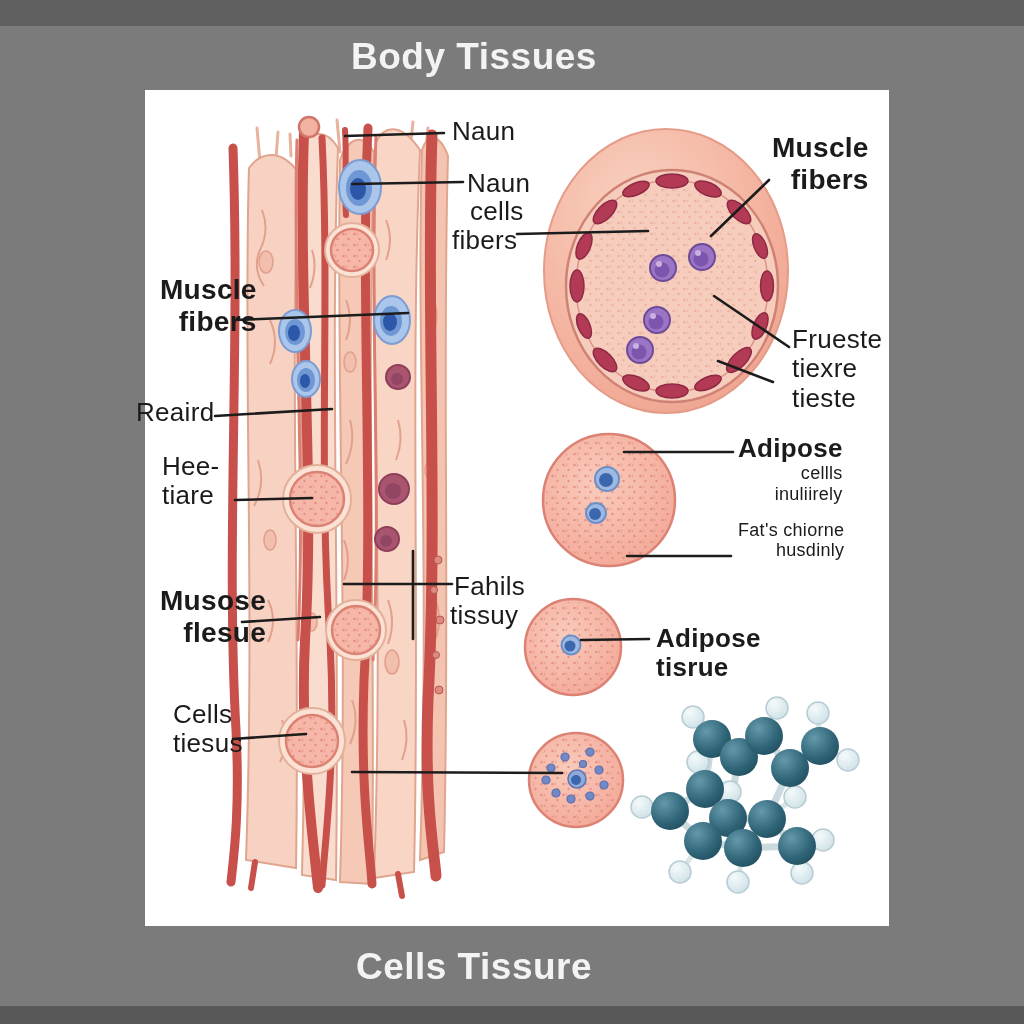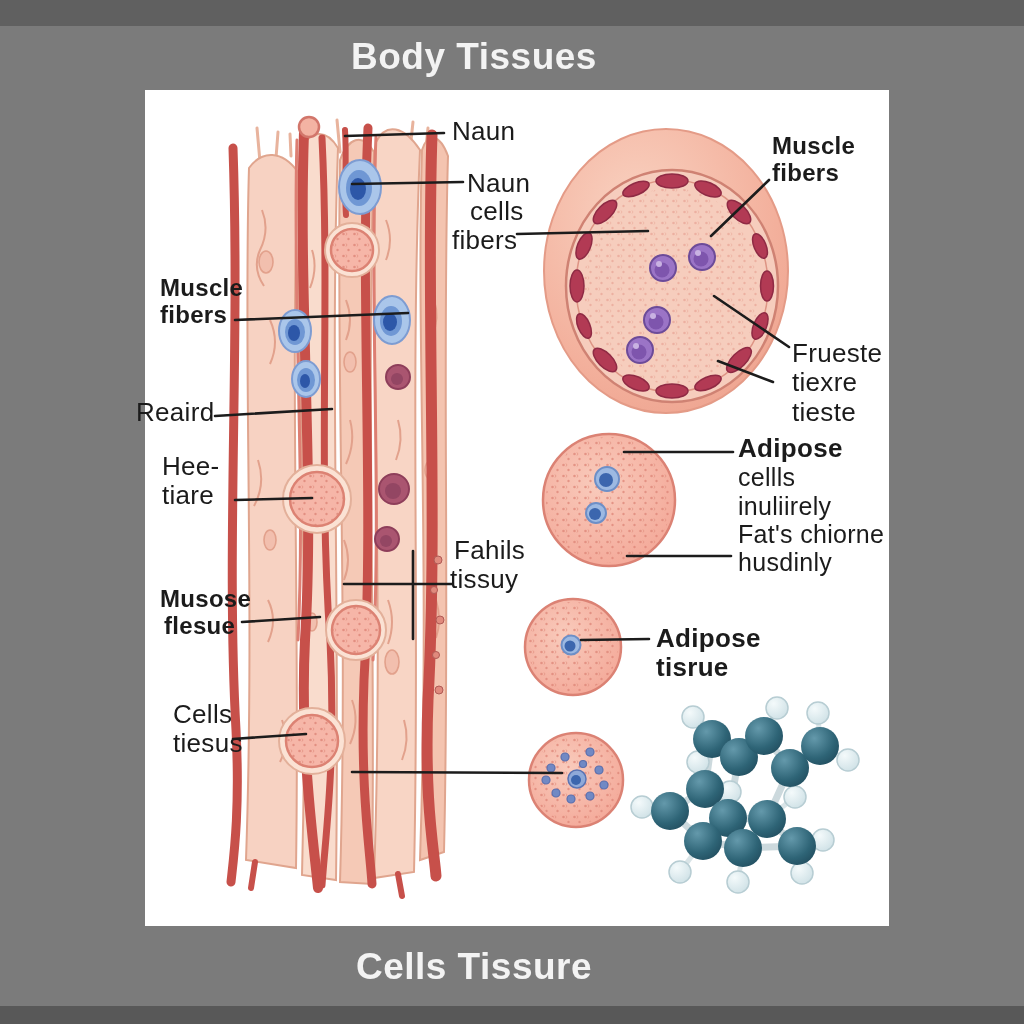--- a/index.html
+++ b/index.html
@@ -16,22 +16,22 @@
   }
   .title.top{top:36px;}
   .title.bottom{top:946px;}
   .panel{position:absolute;left:145px;top:90px;width:744px;height:836px;background:#ffffff;}
   svg.art{position:absolute;left:0;top:0;width:1024px;height:1024px;}
   .lbl{
     position:absolute;display:flex;flex-direction:column;
     color:#1b1b1b;font-size:26px;line-height:1.13;letter-spacing:.3px;
   }
   .lbl .b{font-weight:700;}
-  .lbl .s{font-size:25px;}
-  .lbl .big{font-size:24px;}
+  .lbl .s{font-size:18px;text-align:right;}
+  .lbl .big{font-size:28px;text-align:right;}
   .ind18{padding-left:18px;}
   .ind4{padding-left:4px;}
 </style>
 </head>
 <body>
 
 <div class="band-top"></div>
 <div class="band-bottom"></div>
 
 <div class="title top">Body Tissues</div>
@@ -406,31 +406,31 @@
 
 <div class="lbl" style="left:467px;top:169px">
   <span>Naun</span>
 </div>
 
 <div class="lbl" style="left:452px;top:197px">
   <span class="ind18">cells</span>
   <span>fibers</span>
 </div>
 
-<div class="lbl" style="left:450px;top:536px">
+<div class="lbl" style="left:450px;top:572px">
   <span class="ind4">Fahils</span>
   <span>tissuy</span>
 </div>
 
 <div class="lbl" style="left:772px;top:132px">
   <span class="b big">Muscle</span>
   <span class="b big">fibers</span>
 </div>
 
-<div class="lbl" style="left:792px;top:339px">
+<div class="lbl" style="left:792px;top:325px">
   <span>Frueste</span>
   <span>tiexre</span>
   <span>tieste</span>
 </div>
 
 <div class="lbl" style="left:738px;top:434px">
   <span class="b">Adipose</span>
   <span class="s">cellls</span>
   <span class="s">inuliirely</span>
 </div>

